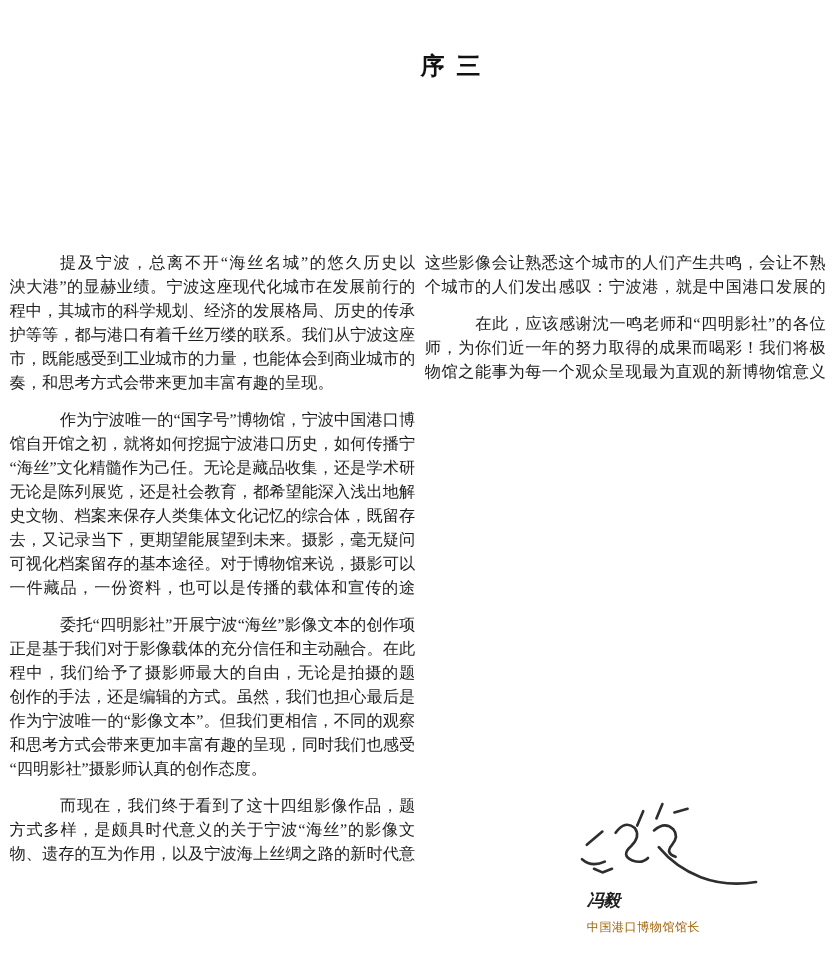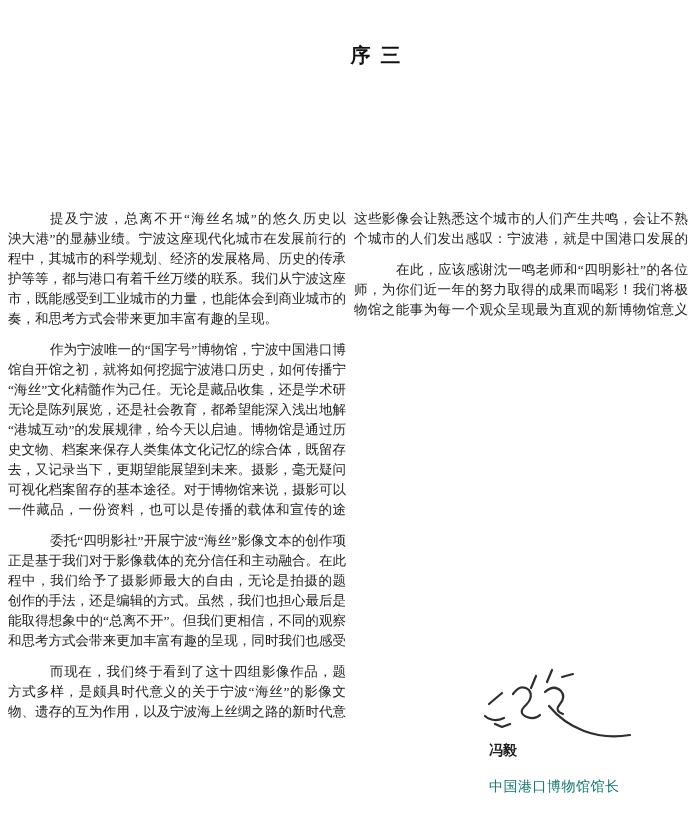--- a/index.html
+++ b/index.html
@@ -28,25 +28,25 @@
     height:20px;overflow:hidden;
     text-align:justify;text-align-last:justify;
     text-justify:inter-ideograph;
   }
   .line.indent{padding-left:42px;}
   .line.short{text-align-last:left;}
   .sig-block{position:absolute;left:482px;top:666px;width:200px;}
   .sig-svg{position:absolute;left:0;top:0;}
   .sig-name{
     position:absolute;left:7px;top:76px;
-    font-size:14px;font-weight:bold;color:#1d1d1d;white-space:nowrap;
+    font-size:14px;font-weight:bold;color:#1d1d1d;white-space:nowrap;font-style:italic;
   }
   .sig-role{
     position:absolute;left:7px;top:100px;
-    font-size:14px;color:#0f766e;letter-spacing:0.5px;white-space:nowrap;margin-top:12px;
+    font-size:10px;color:#a16207;letter-spacing:0.5px;white-space:nowrap;
   }
 </style>
 </head>
 <body>
 
 <div class="page">
 
   <div class="doc-title">序三</div>
 
   <div class="col" id="col-left">
@@ -56,33 +56,33 @@
         <div class="line">程中，其城市的科学规划、经济的发展格局、历史的传承保</div>
         <div class="line">护等等，都与港口有着千丝万缕的联系。我们从宁波这座城</div>
         <div class="line">市，既能感受到工业城市的力量，也能体会到商业城市的节</div>
         <div class="line short">奏，和思考方式会带来更加丰富有趣的呈现。</div>
       </div>
       <div class="para gap">
         <div class="line indent">作为宁波唯一的“国字号”博物馆，宁波中国港口博物</div>
         <div class="line">馆自开馆之初，就将如何挖掘宁波港口历史，如何传播宁波</div>
         <div class="line">“海丝”文化精髓作为己任。无论是藏品收集，还是学术研究，</div>
         <div class="line">无论是陈列展览，还是社会教育，都希望能深入浅出地解读</div>
-        <div class="line">“港城互动”的发展规律，给今天以启迪。博物馆是通过历</div>
         <div class="line">史文物、档案来保存人类集体文化记忆的综合体，既留存过</div>
         <div class="line">去，又记录当下，更期望能展望到未来。摄影，毫无疑问是</div>
         <div class="line">可视化档案留存的基本途径。对于博物馆来说，摄影可以是</div>
         <div class="line">一件藏品，一份资料，也可以是传播的载体和宣传的途径，</div>
       </div>
       <div class="para gap">
         <div class="line indent">委托“四明影社”开展宁波“海丝”影像文本的创作项目，</div>
         <div class="line">正是基于我们对于影像载体的充分信任和主动融合。在此过</div>
         <div class="line">程中，我们给予了摄影师最大的自由，无论是拍摄的题材，</div>
         <div class="line">创作的手法，还是编辑的方式。虽然，我们也担心最后是否</div>
-        <div class="line">能取得想象中的“总离不开”。但我们更相信，不同的观察</div>
+        <div class="line">作为宁波唯一的“影像文本”。但我们更相信，不同的观察</div>
         <div class="line">和思考方式会带来更加丰富有趣的呈现，同时我们也感受到</div>
+        <div class="line short">“四明影社”摄影师认真的创作态度。</div>
       </div>
       <div class="para gap">
         <div class="line indent">而现在，我们终于看到了这十四组影像作品，题材丰富，</div>
         <div class="line">方式多样，是颇具时代意义的关于宁波“海丝”的影像文本。</div>
         <div class="line">物、遗存的互为作用，以及宁波海上丝绸之路的新时代意义。</div>
       </div>
     </div>
 
   <div class="col" id="col-right">
       <div class="para">

